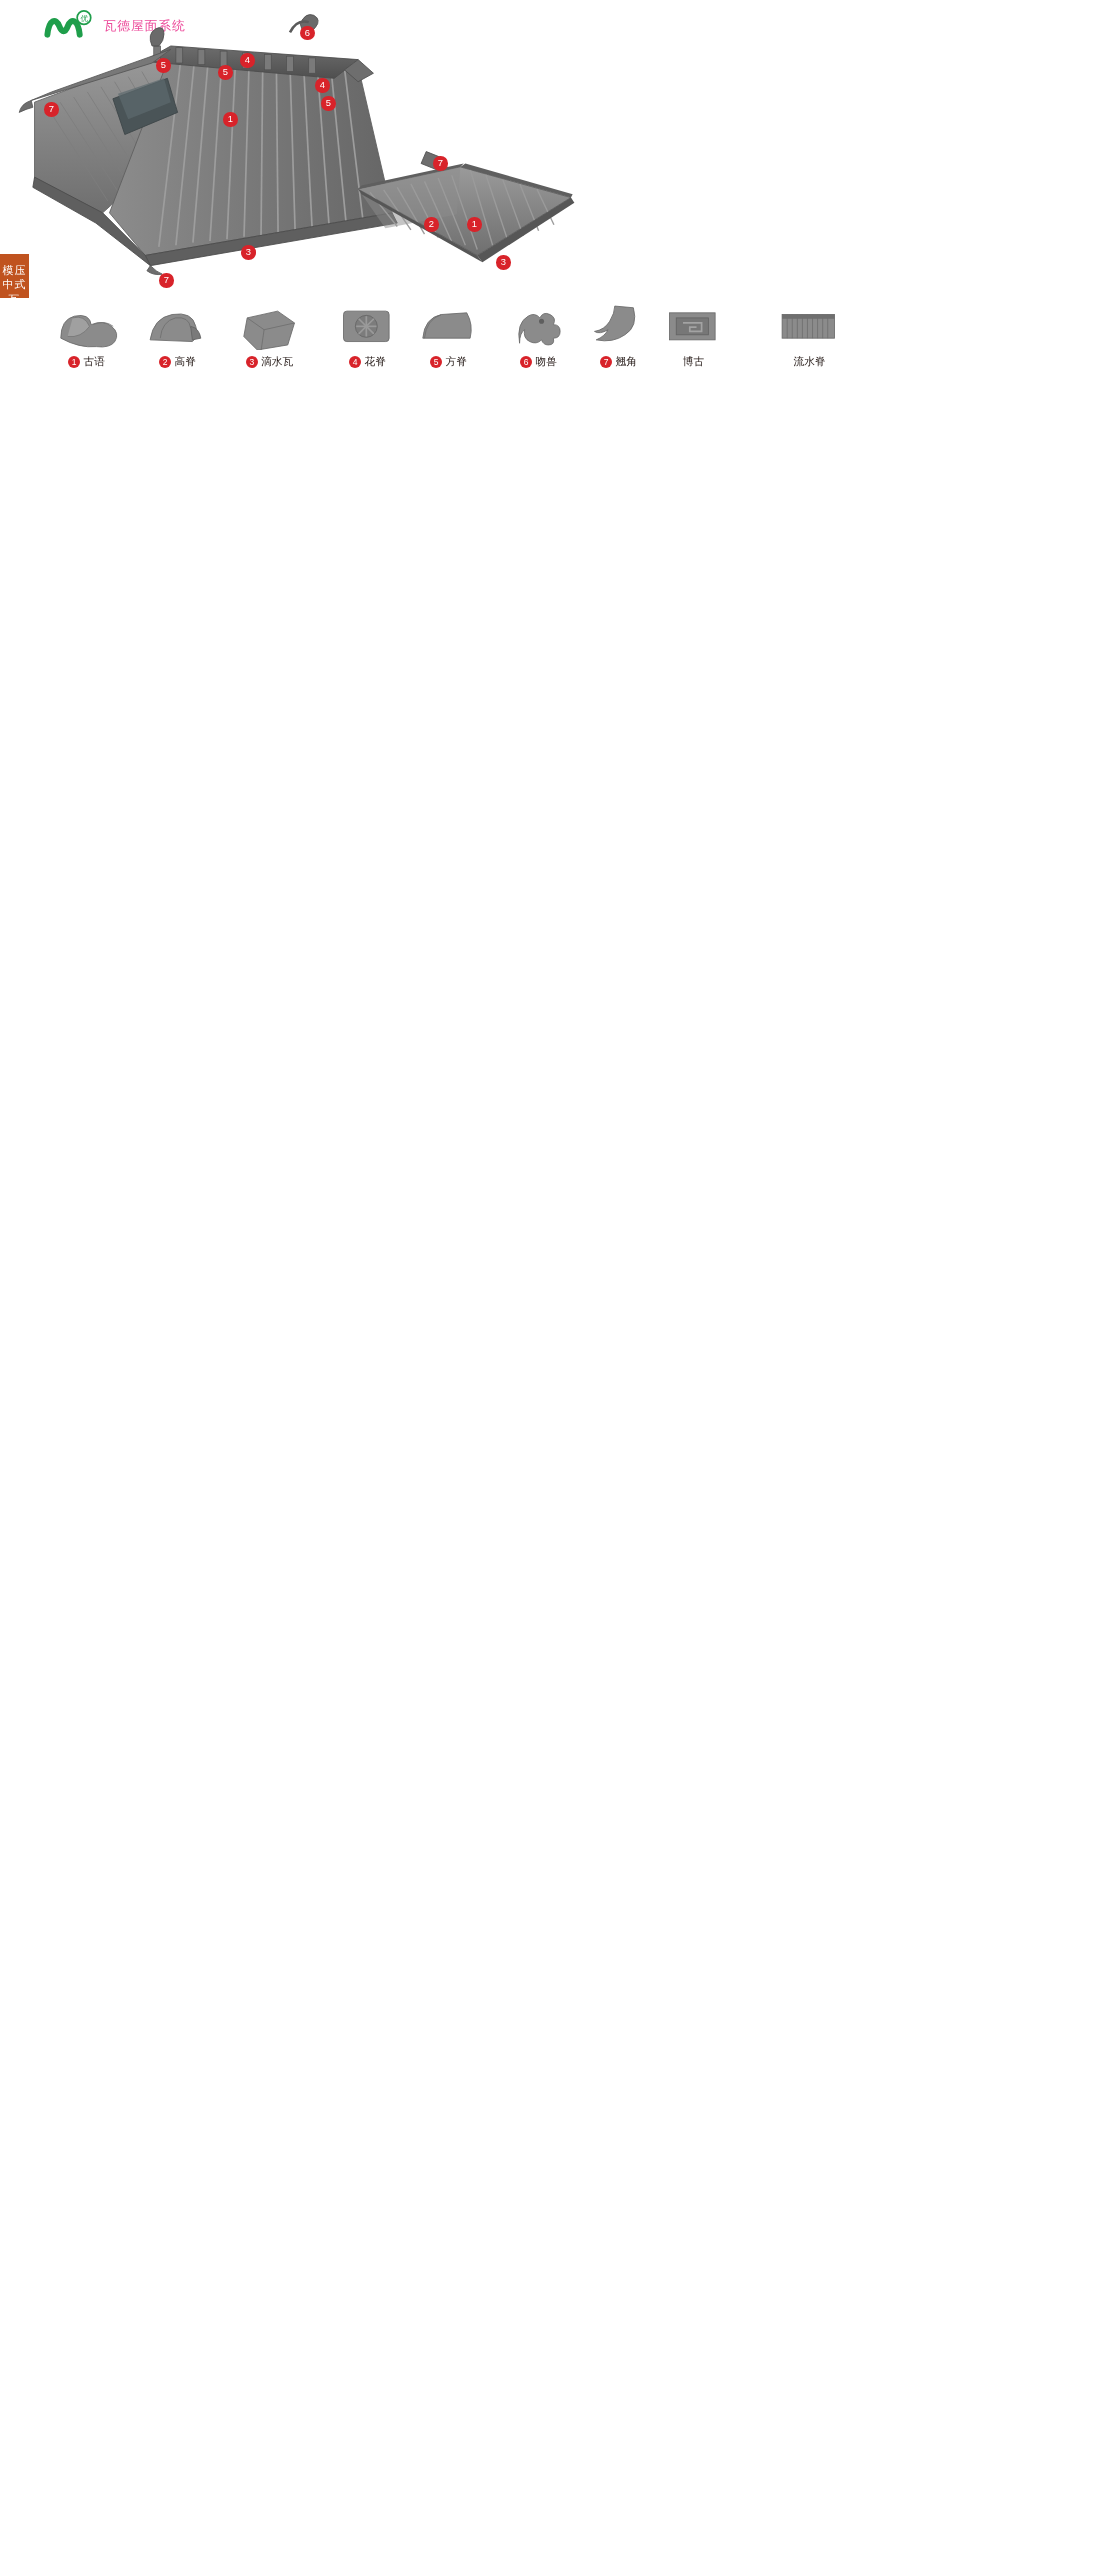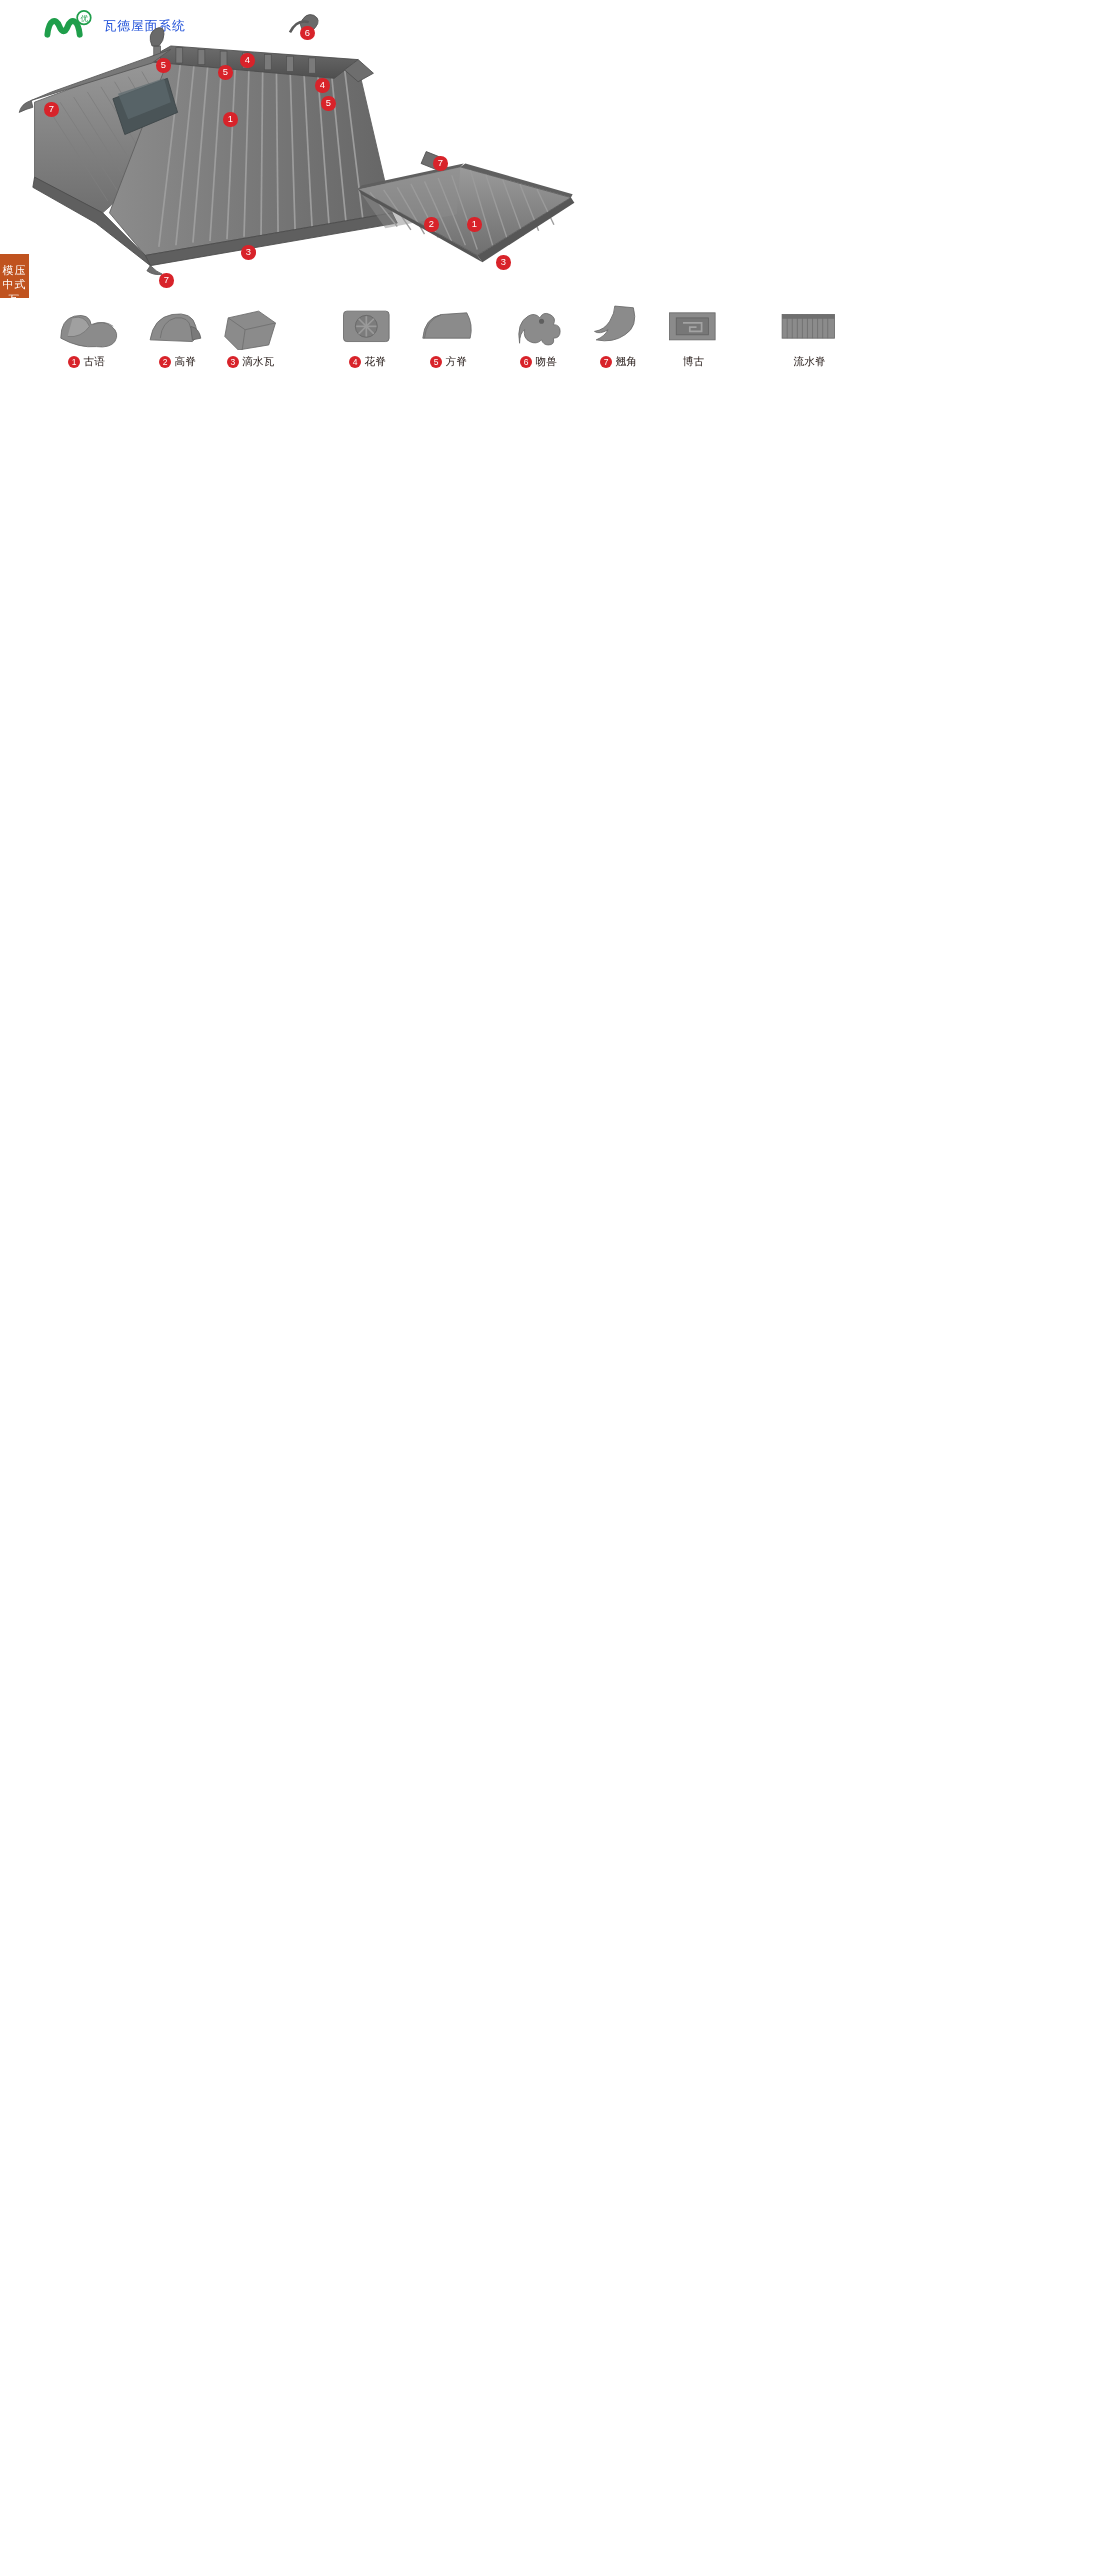--- a/index.html
+++ b/index.html
@@ -14,21 +14,21 @@
   .page { width: 1108px; position: relative; }
 
   
   .logo-row {
     position: absolute;
     left: 44px; top: 8.5px;
     display: flex; align-items: center; gap: 8.5px;
   }
   .logo-mark { width: 51px; height: 36px; position: relative; }
   .logo-text {
-    font-size: 12.8px; letter-spacing: 0.9px; color: #1d4ed8;
+    font-size: 12.8px; letter-spacing: 0.9px; color: #ec4899;
     font-family: "Liberation Serif", serif;
   }
 
   
   .hero {
     position: relative;
     width: 1108px; height: 298px;
     overflow: hidden;
   }
   .roof-svg { position: absolute; left: 0; top: 0; }
@@ -366,21 +366,21 @@
       <div class="thumb">
         <svg width="70" height="49" viewBox="0 0 82 58">
           <path d="M8 46 q4 -26 26 -30 q24 -4 28 14 q4 12 -4 18 z" fill="#8b8b8b" stroke="#6a6a6a"></path>
           <path d="M20 44 q2 -20 18 -24 q16 -2 18 12" fill="none" stroke="#6e6e6e"></path>
           <path d="M56 30 q10 2 12 14 l-10 2 z" fill="#7a7a7a" stroke="#626262"></path>
         </svg>
       </div>
       <div class="cap"><span class="num">2</span><span>高脊</span></div>
     </div>
 
-    <div class="part" style="left:208px">
+    <div class="part" style="left:227px">
       <div class="thumb">
         <svg width="70" height="49" viewBox="0 0 82 58">
           <path d="M14 20 l36 -8 l20 14 l-8 26 l-36 6 l-16 -16 z" fill="#8b8b8b" stroke="#6a6a6a"></path>
           <path d="M14 20 l20 14 l-4 28" fill="none" stroke="#6e6e6e"></path>
           <path d="M34 34 l36 -8" fill="none" stroke="#6e6e6e"></path>
         </svg>
       </div>
       <div class="cap"><span class="num">3</span><span>滴水瓦</span></div>
     </div>
 

